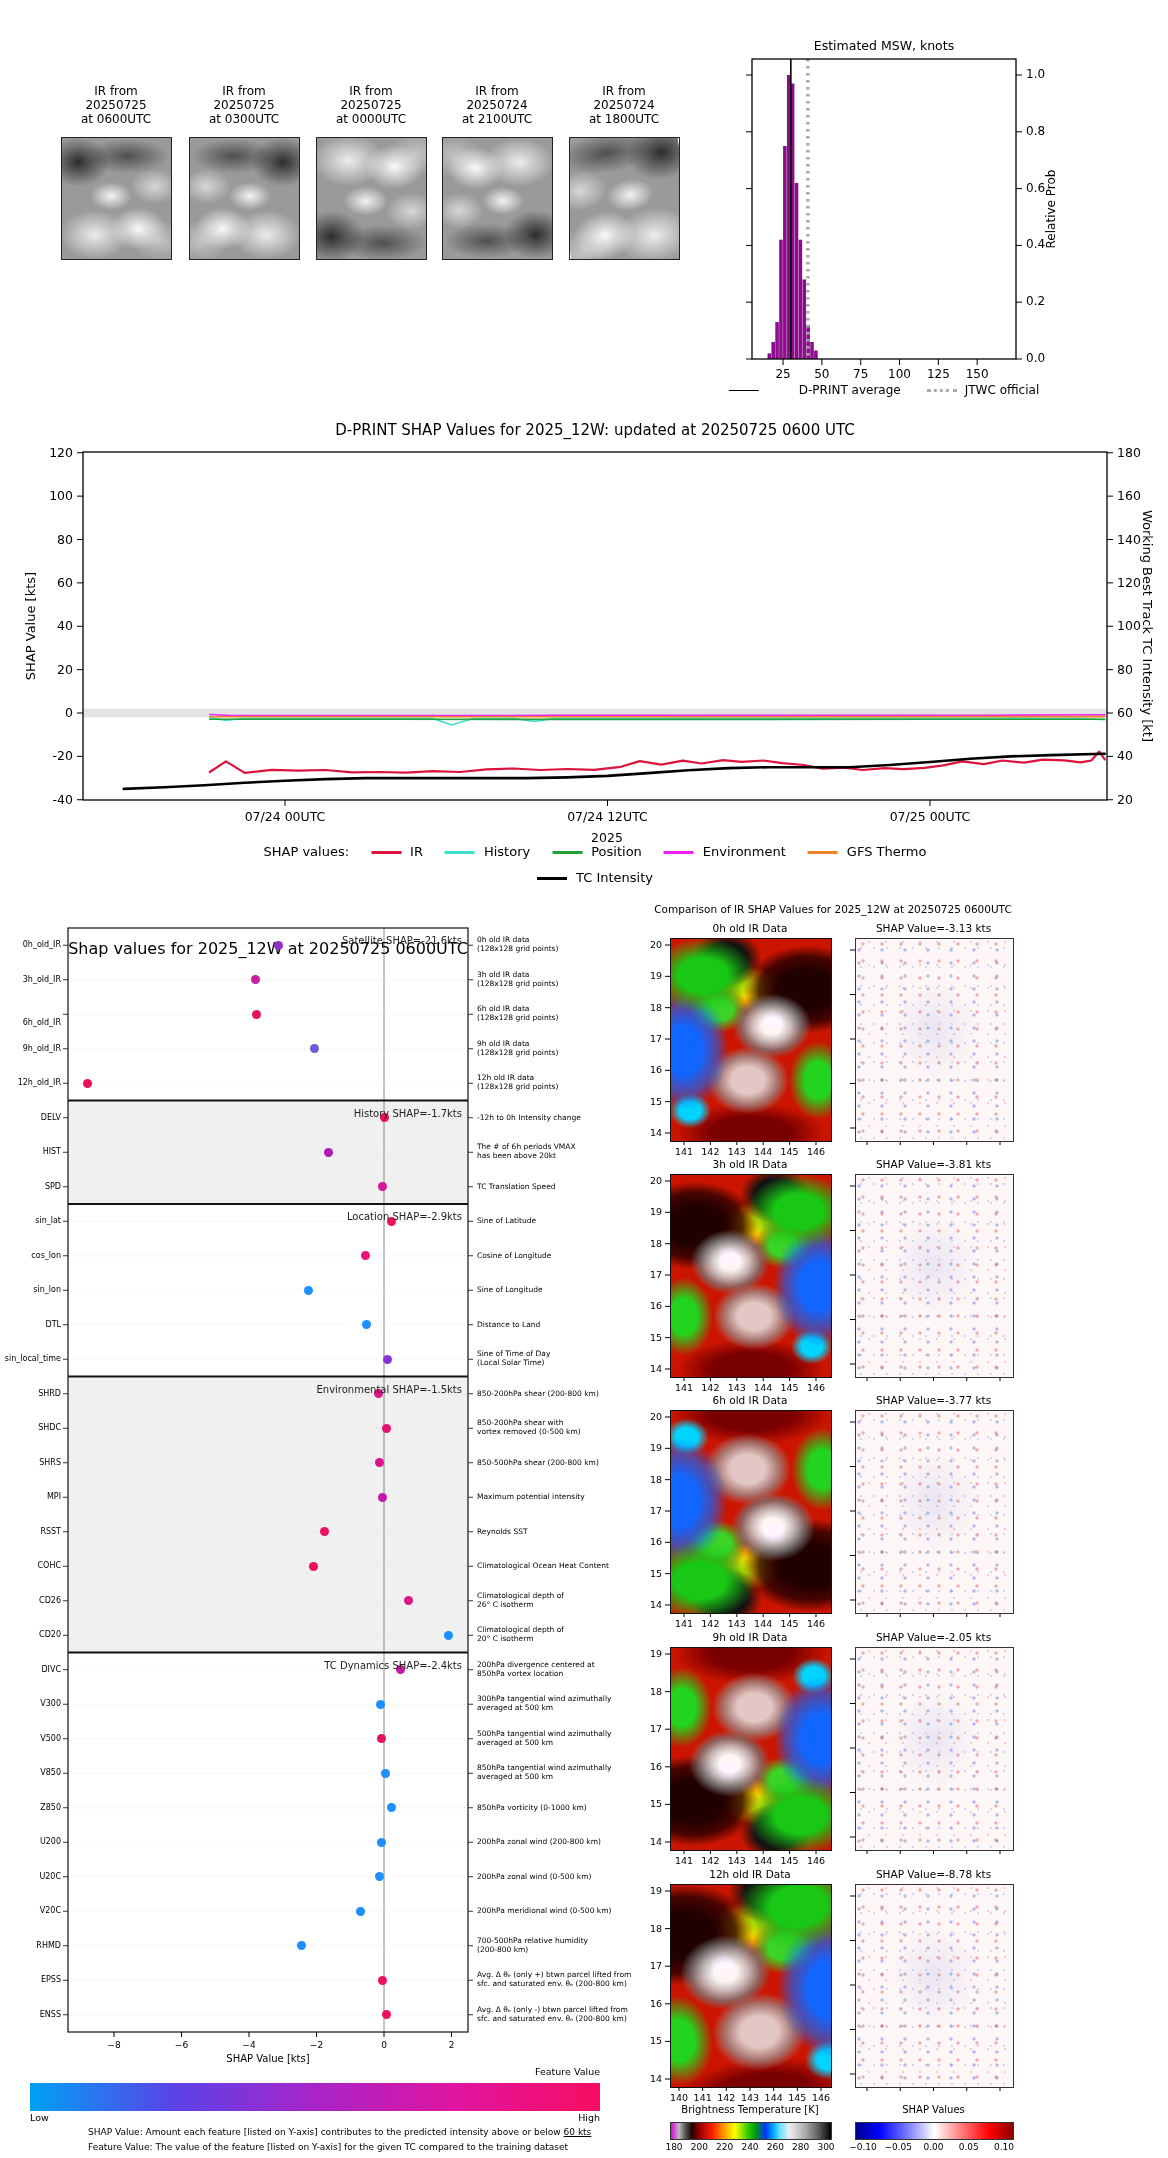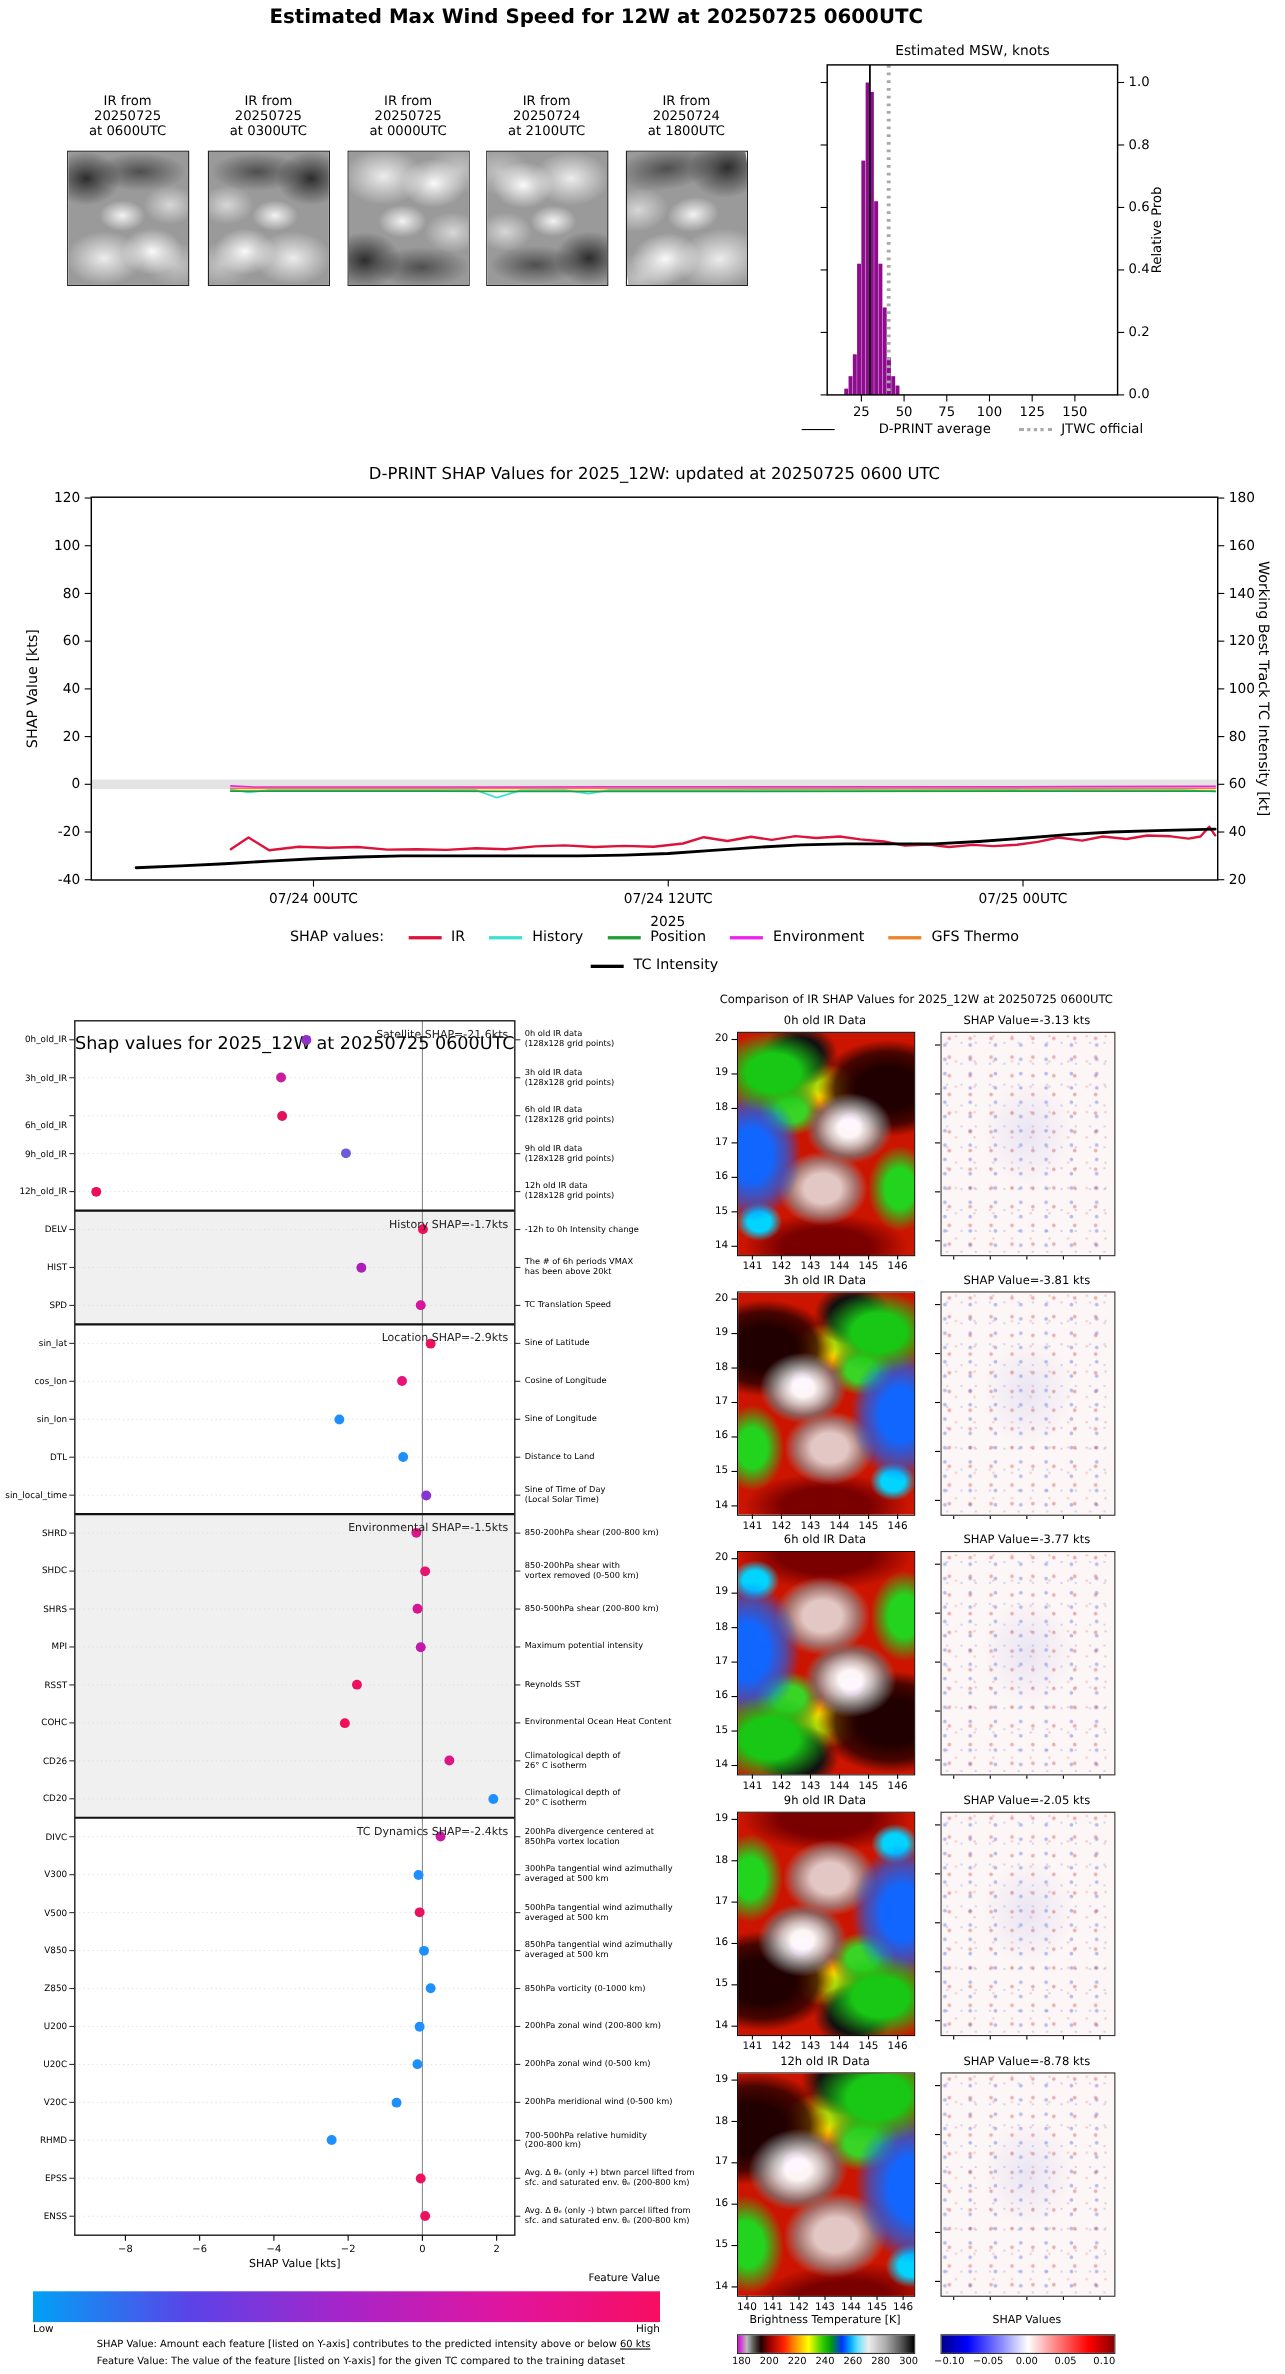--- a/index.html
+++ b/index.html
@@ -347,21 +347,20 @@
       <line x1="867" x2="867" y1="2086" y2="2091" stroke="#000"></line>
       <line x1="850" x2="855" y1="1940.5" y2="1940.5" stroke="#000"></line>
       <line x1="900.25" x2="900.25" y1="2086" y2="2091" stroke="#000"></line>
       <line x1="850" x2="855" y1="1985" y2="1985" stroke="#000"></line>
       <line x1="933.5" x2="933.5" y1="2086" y2="2091" stroke="#000"></line>
       <line x1="850" x2="855" y1="2029.5" y2="2029.5" stroke="#000"></line>
       <line x1="966.75" x2="966.75" y1="2086" y2="2091" stroke="#000"></line>
       <line x1="850" x2="855" y1="2074" y2="2074" stroke="#000"></line>
       <line x1="1000" x2="1000" y1="2086" y2="2091" stroke="#000"></line>
     </svg>
-  <div class="t cx" id="top-title" style="left:542px;top:6px;font-size:18px;font-weight:600;">Estimated Max Wind Speed for 12W at 20250725 0600UTC</div>
   <div id="ir-strip">
       <div class="ir-item" style="left: 52px; top: 85px; position: absolute;">
         <div class="ir-label">
           <div class="t " style="left: 0px; top: 0px; font-size: 12px; position: static; white-space: nowrap;">IR from</div>
           <div class="t " style="left: 0px; top: 0px; font-size: 12px; position: static;">20250725</div>
           <div class="t " style="left: 0px; top: 0px; font-size: 12px; position: static;">at 0600UTC</div>
         </div>
         <div class="thumb">
           <div class="thumb-tex"></div>
         </div>
@@ -544,21 +543,21 @@
       <div class="t ry" style="left: 61px; top: 1462.75px; font-size: 8px;">SHRS</div>
       <div class="t cy" style="left: 477px; top: 1462.75px; font-size: 7.5px; line-height: 8.8px;">850-500hPa shear (200-800 km)</div>
       <div class="dot" style="left: 375.45px; top: 1458.25px; background: rgb(219, 21, 143);"></div>
       <div class="t ry" style="left: 61px; top: 1497.25px; font-size: 8px; text-align: right;">MPI</div>
       <div class="t cy" style="left: 477px; top: 1497.25px; font-size: 7.5px; line-height: 8.8px;">Maximum potential intensity</div>
       <div class="dot" style="left: 378.15px; top: 1492.75px; background: rgb(195, 25, 171);"></div>
       <div class="t ry" style="left: 61px; top: 1531.75px; font-size: 8px;">RSST</div>
       <div class="t cy" style="left: 477px; top: 1531.75px; font-size: 7.5px; line-height: 8.8px;">Reynolds SST</div>
       <div class="dot" style="left: 320.438px; top: 1527.25px; background: rgb(236, 17, 94);"></div>
       <div class="t ry" style="left: 61px; top: 1566.25px; font-size: 8px;">COHC</div>
-      <div class="t cy" style="left: 477px; top: 1566.25px; font-size: 7.5px; line-height: 8.8px;">Environmental Ocean Heat Content</div>
+      <div class="t cy" style="left: 477px; top: 1566.25px; font-size: 7.5px; line-height: 8.8px;">Climatological Ocean Heat Content</div>
       <div class="dot" style="left: 308.625px; top: 1561.75px; background: rgb(238, 16, 89);"></div>
       <div class="t ry" style="left: 61px; top: 1600.75px; font-size: 8px;">CD26</div>
       <div class="t cy" style="left: 477px; top: 1600.75px; font-size: 7.5px; line-height: 8.8px;">Climatological depth of<br>26° C isotherm</div>
       <div class="dot" style="left: 403.8px; top: 1596.25px; background: rgb(221, 21, 133);"></div>
       <div class="t ry" style="left: 61px; top: 1635.25px; font-size: 8px;">CD20</div>
       <div class="t cy" style="left: 477px; top: 1635.25px; font-size: 7.5px; line-height: 8.8px;">Climatological depth of<br>20° C isotherm</div>
       <div class="dot" style="left: 443.625px; top: 1630.75px; background: rgb(30, 143, 255);"></div>
       <div class="t ry" style="left: 61px; top: 1669.75px; font-size: 8px;">DIVC</div>
       <div class="t cy" style="left: 477px; top: 1669.75px; font-size: 7.5px; line-height: 8.8px;">200hPa divergence centered at<br>850hPa vortex location</div>
       <div class="dot" style="left: 396.375px; top: 1665.25px; background: rgb(204, 23, 162);"></div>

